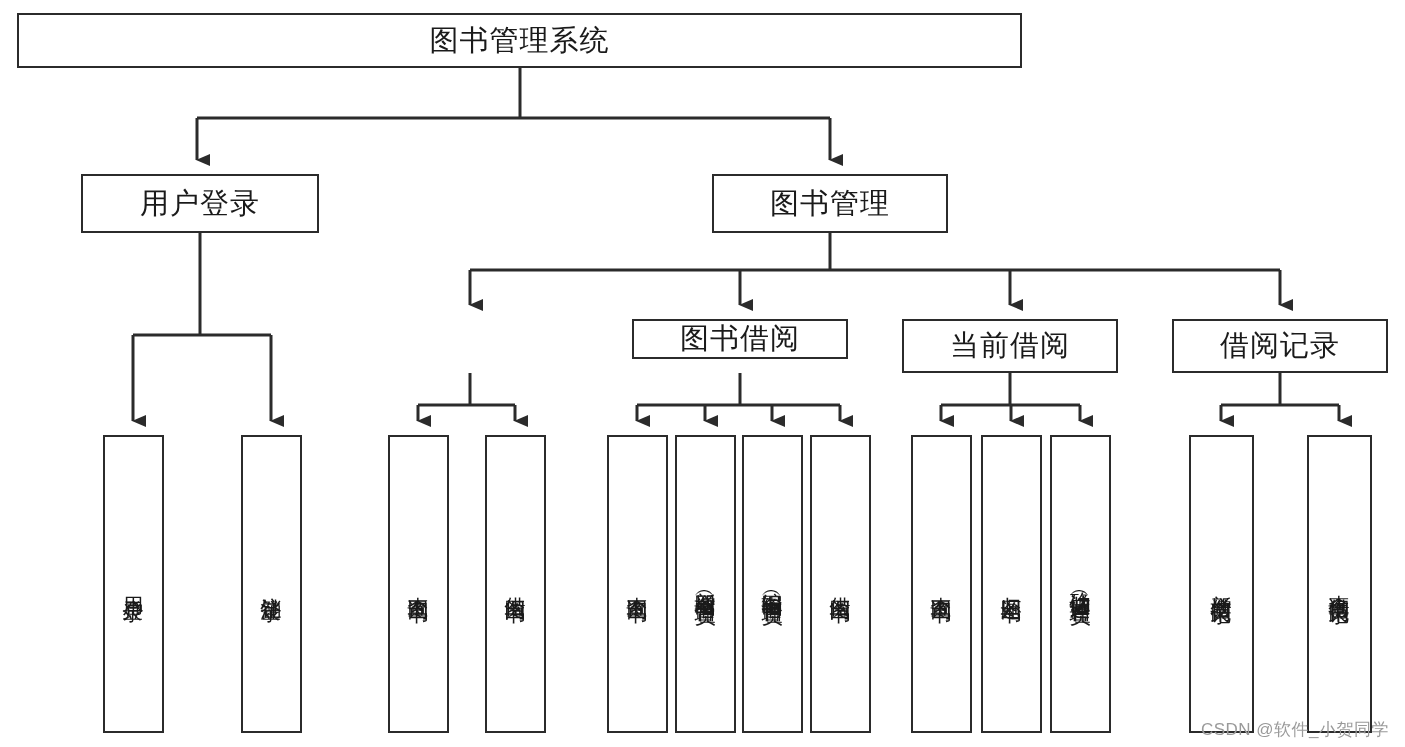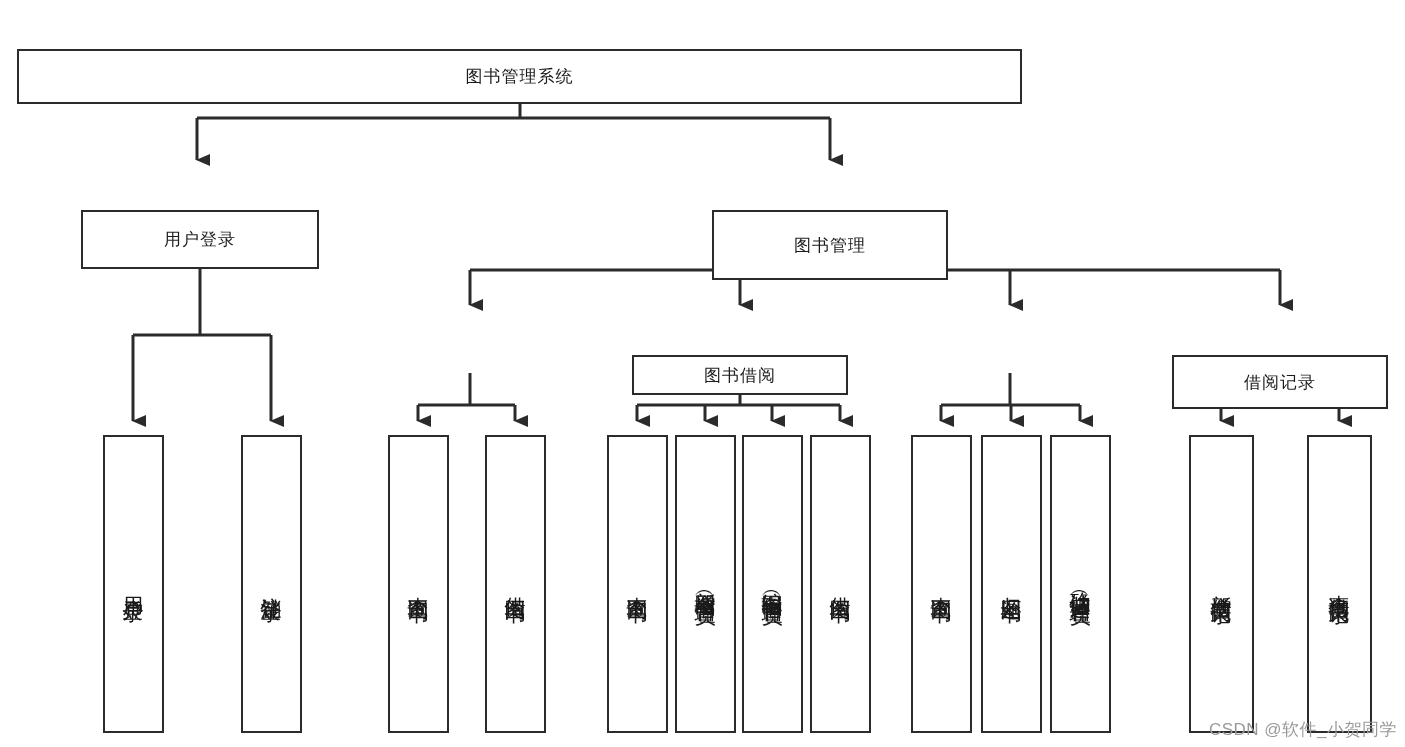--- a/index.html
+++ b/index.html
@@ -29,42 +29,41 @@
     position: absolute;
     box-sizing: border-box;
     border: 2px solid #2b2b2b;
     background: #ffffff;
     display: flex;
     align-items: center;
     justify-content: center;
     color: #1a1a1a;
   }
   .node.horiz {
-    font-size: 17px;
+    font-size: 29px;
     letter-spacing: 1px;
-    margin-top: 36px;
   }
   .node.vert {
     font-size: 21px;
     letter-spacing: 2px;
   }
   .node.vert .vtext {
     writing-mode: vertical-rl;
     text-orientation: upright;
     line-height: 1;
     white-space: nowrap;
     display: block;
   }
   .node.horiz .htext {
     white-space: nowrap;
     display: block;
   }
   #watermark {
     position: absolute;
-    right: 8px;
+    right: 16px;
     bottom: 6px;
     font-size: 17px;
     color: #9a9a9a;
     letter-spacing: 0.5px;
     white-space: nowrap;
   }
 </style>
 </head>
 <body>
 
@@ -120,26 +119,29 @@
     </g>
   </svg>
 
   <div class="node horiz" style="left:17px; top:13px; width:1005px; height:55px;">
     <span class="htext">图书管理系统</span>
   </div>
 
   <div class="node horiz" style="left:81px; top:174px; width:238px; height:59px;">
     <span class="htext">用户登录</span>
   </div>
-  <div class="node horiz" style="left:712px; top:174px; width:236px; height:70px;">
+  <div class="node horiz" style="left:712px; top:174px; width:236px; height:59px;">
     <span class="htext">图书管理</span>
   </div>
 
   <div class="node horiz" style="left:632px; top:319px; width:216px; height:40px;">
     <span class="htext">图书借阅</span>
+  </div>
+  <div class="node horiz" style="left:902px; top:319px; width:216px; height:54px;">
+    <span class="htext">当前借阅</span>
   </div>
   <div class="node horiz" style="left:1172px; top:319px; width:216px; height:54px;">
     <span class="htext">借阅记录</span>
   </div>
 
   <div class="node vert" style="left:103px; top:435px; width:61px; height:298px;">
     <span class="vtext">用户登录</span>
   </div>
   <div class="node vert" style="left:241px; top:435px; width:61px; height:298px;">
     <span class="vtext">注销登录</span>

